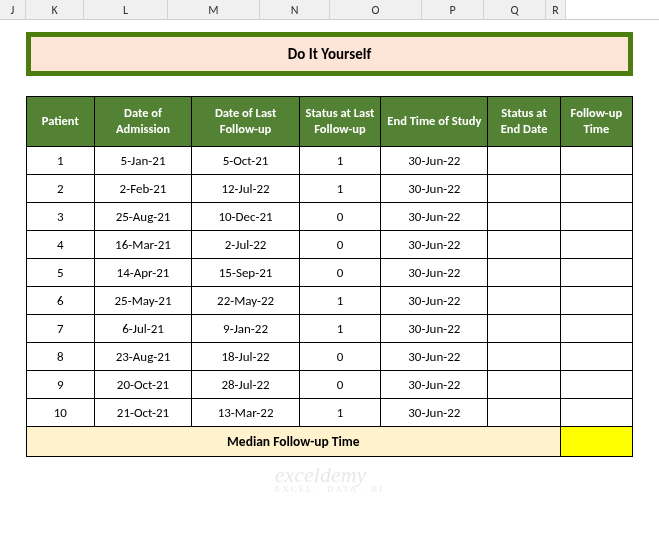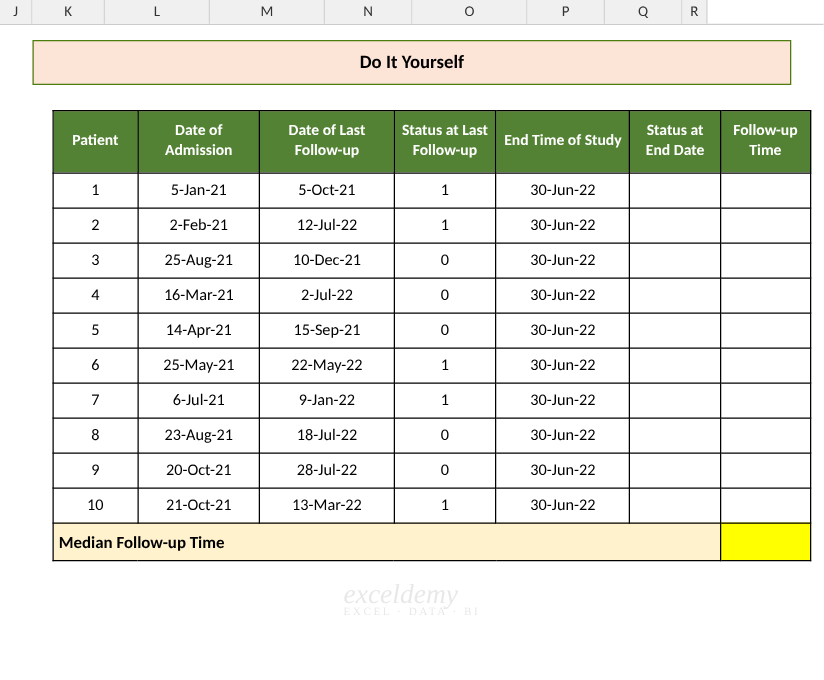--- a/index.html
+++ b/index.html
@@ -29,24 +29,24 @@
     .content-area {
       padding: 0;
     }
     .title-row {
       margin: 12px 26px 0 26px;
       background: #fce4d6;
       text-align: center;
       font-weight: bold;
       font-size: 15px;
       padding: 8px 0;
-      border: 1px solid #4d7c0f;
+      border: 5px solid #4d7c0f;
     }
     .data-table {
-      margin: 20px 26px 0 42px;
+      margin: 20px 26px 0 26px;
       border-collapse: collapse;
       width: calc(100% - 52px);
     }
     .data-table th {
       background: #548235;
       color: #fff;
       font-weight: bold;
       font-size: 12.5px;
       padding: 8px 4px;
       border: 1px solid #000;
@@ -58,21 +58,21 @@
       border: 1px solid #000;
       text-align: center;
       padding: 6px 4px;
       font-size: 13px;
       height: 28px;
       background: #fff;
     }
     .median-row td.median-label {
       background: #fff2cc;
       font-weight: bold;
-      text-align: left;
+      text-align: center;
       font-size: 13.5px;
     }
     .median-row td.median-value {
       background: #ffff00;
     }
     .watermark {
       position: absolute;
       bottom: 50px;
       left: 50%;
       transform: translateX(-50%);

